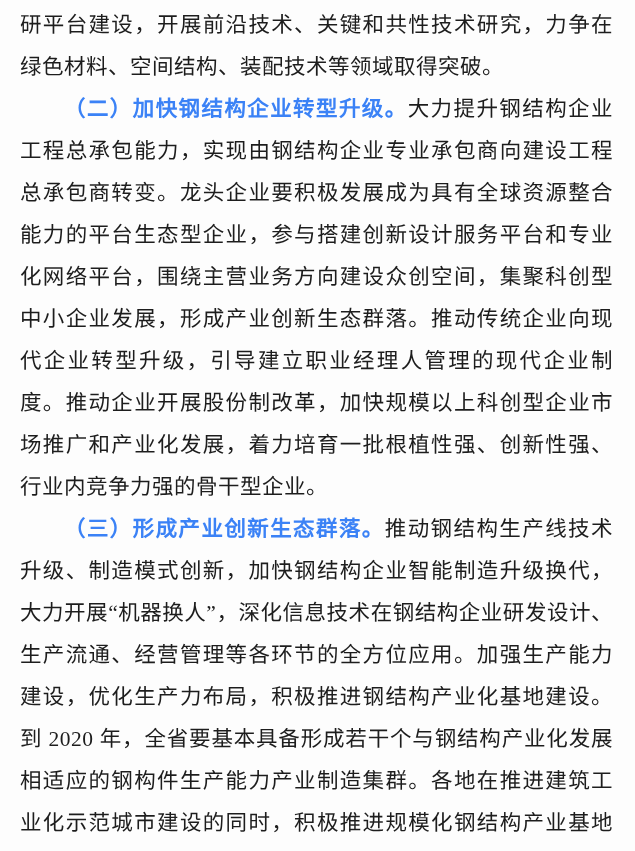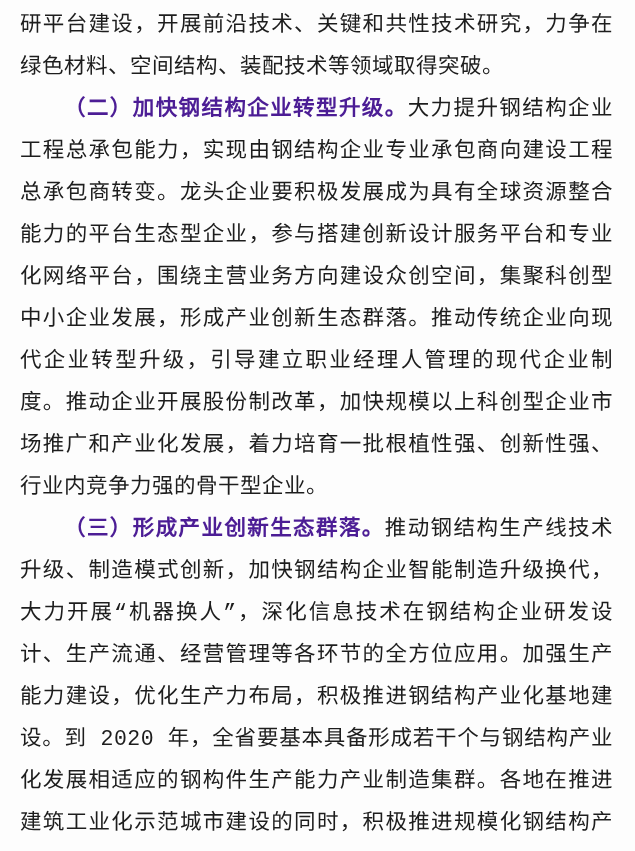--- a/index.html
+++ b/index.html
@@ -19,28 +19,27 @@
   }
   p.doc-para {
     margin: 0;
     font-size: 21.5px;
     line-height: 42px;
     letter-spacing: 0.5px;
     color: #1d1d1d;
     text-align: justify;
     text-justify: inter-ideograph;
     word-break: break-all;
-    font-family: Liberation Mono, monospace;
   }
   p.doc-para.indented {
     text-indent: 44px;
   }
   .section-lead {
     font-weight: bold;
-    color: #4c1d95;
+    color: #3b82f6;
   }
 </style>
 </head>
 <body>
 
 <div class="page">
 
   <p class="doc-para"><span>研平台建设，开展前沿技术、关键和共性技术研究，力争在绿色材料、空间结构、装配技术等领域取得突破。</span></p>
 
   <p class="doc-para indented"><span class="section-lead">（二）加快钢结构企业转型升级。</span><span>大力提升钢结构企业工程总承包能力，实现由钢结构企业专业承包商向建设工程总承包商转变。龙头企业要积极发展成为具有全球资源整合能力的平台生态型企业，参与搭建创新设计服务平台和专业化网络平台，围绕主营业务方向建设众创空间，集聚科创型中小企业发展，形成产业创新生态群落。推动传统企业向现代企业转型升级，引导建立职业经理人管理的现代企业制度。推动企业开展股份制改革，加快规模以上科创型企业市场推广和产业化发展，着力培育一批根植性强、创新性强、行业内竞争力强的骨干型企业。</span></p>

